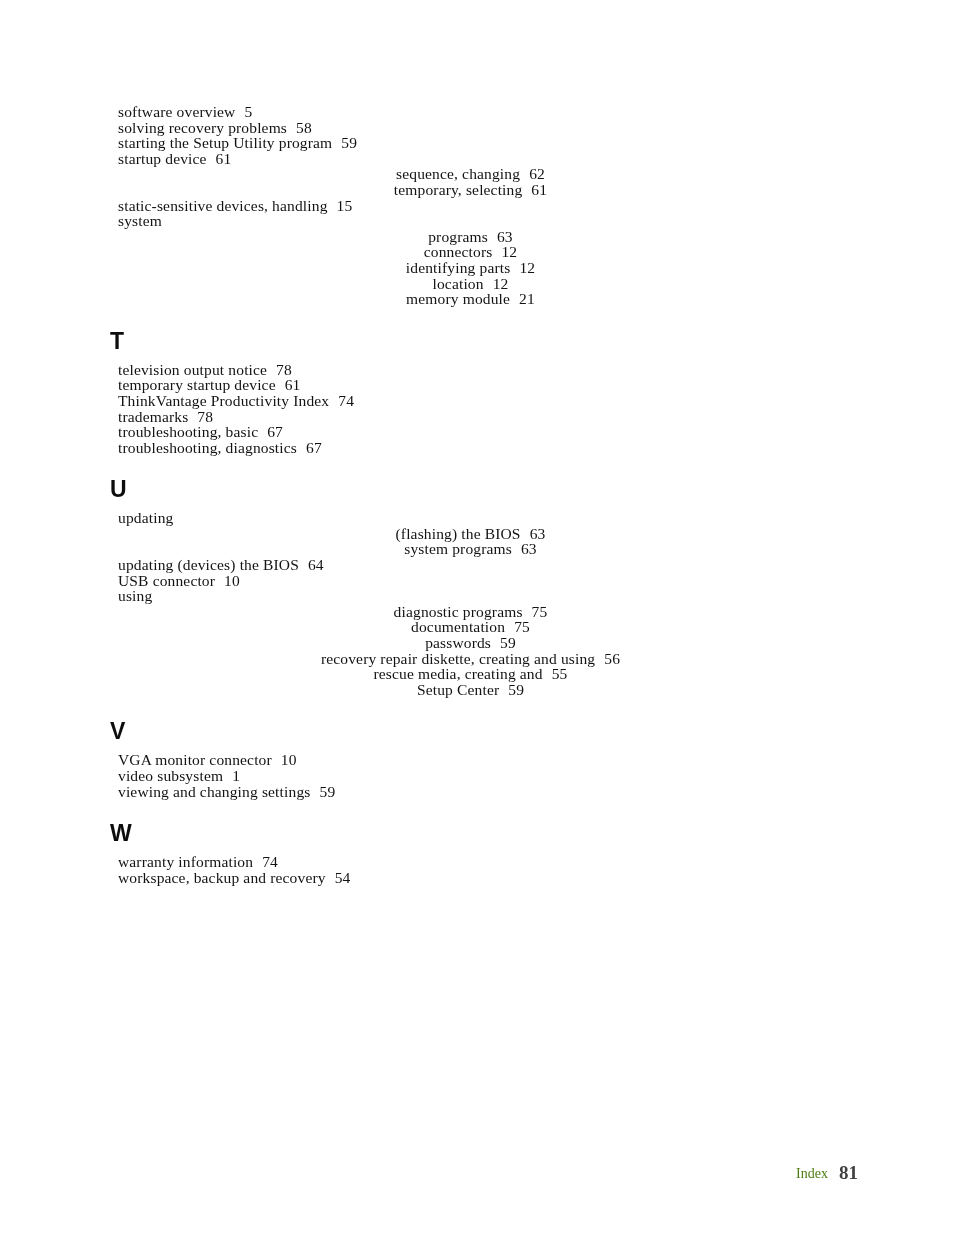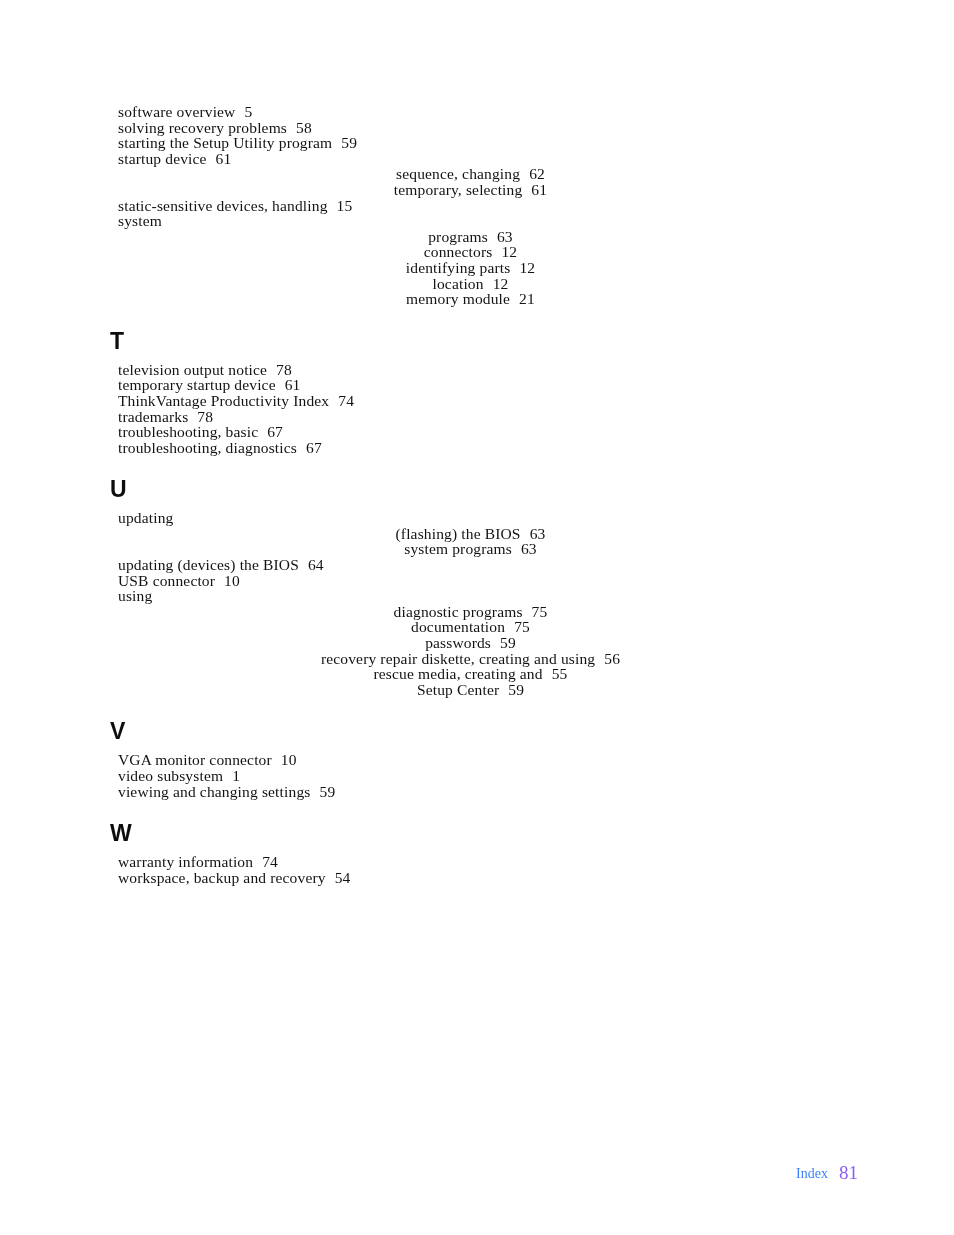--- a/index.html
+++ b/index.html
@@ -86,27 +86,27 @@
   .footer {
     position: absolute;
     left: 0;
     top: 1162px;
     width: 858px;
     text-align: right;
     white-space: nowrap;
   }
   .footer-label {
     font-size: 14px;
-    color: #3b82f6;
+    color: #4d7c0f;
   }
   .footer-pageno {
     font-family: "Liberation Serif", "DejaVu Serif", serif;
     font-size: 19px;
-    font-weight: normal;
-    color: #8b5cf6;
+    font-weight: bold;
+    color: #404040;
     padding-left: 11px;
     vertical-align: -1px;
   }
 </style>
 </head>
 <body>
 
 <div class="page">
 
   <div class="index-body">

